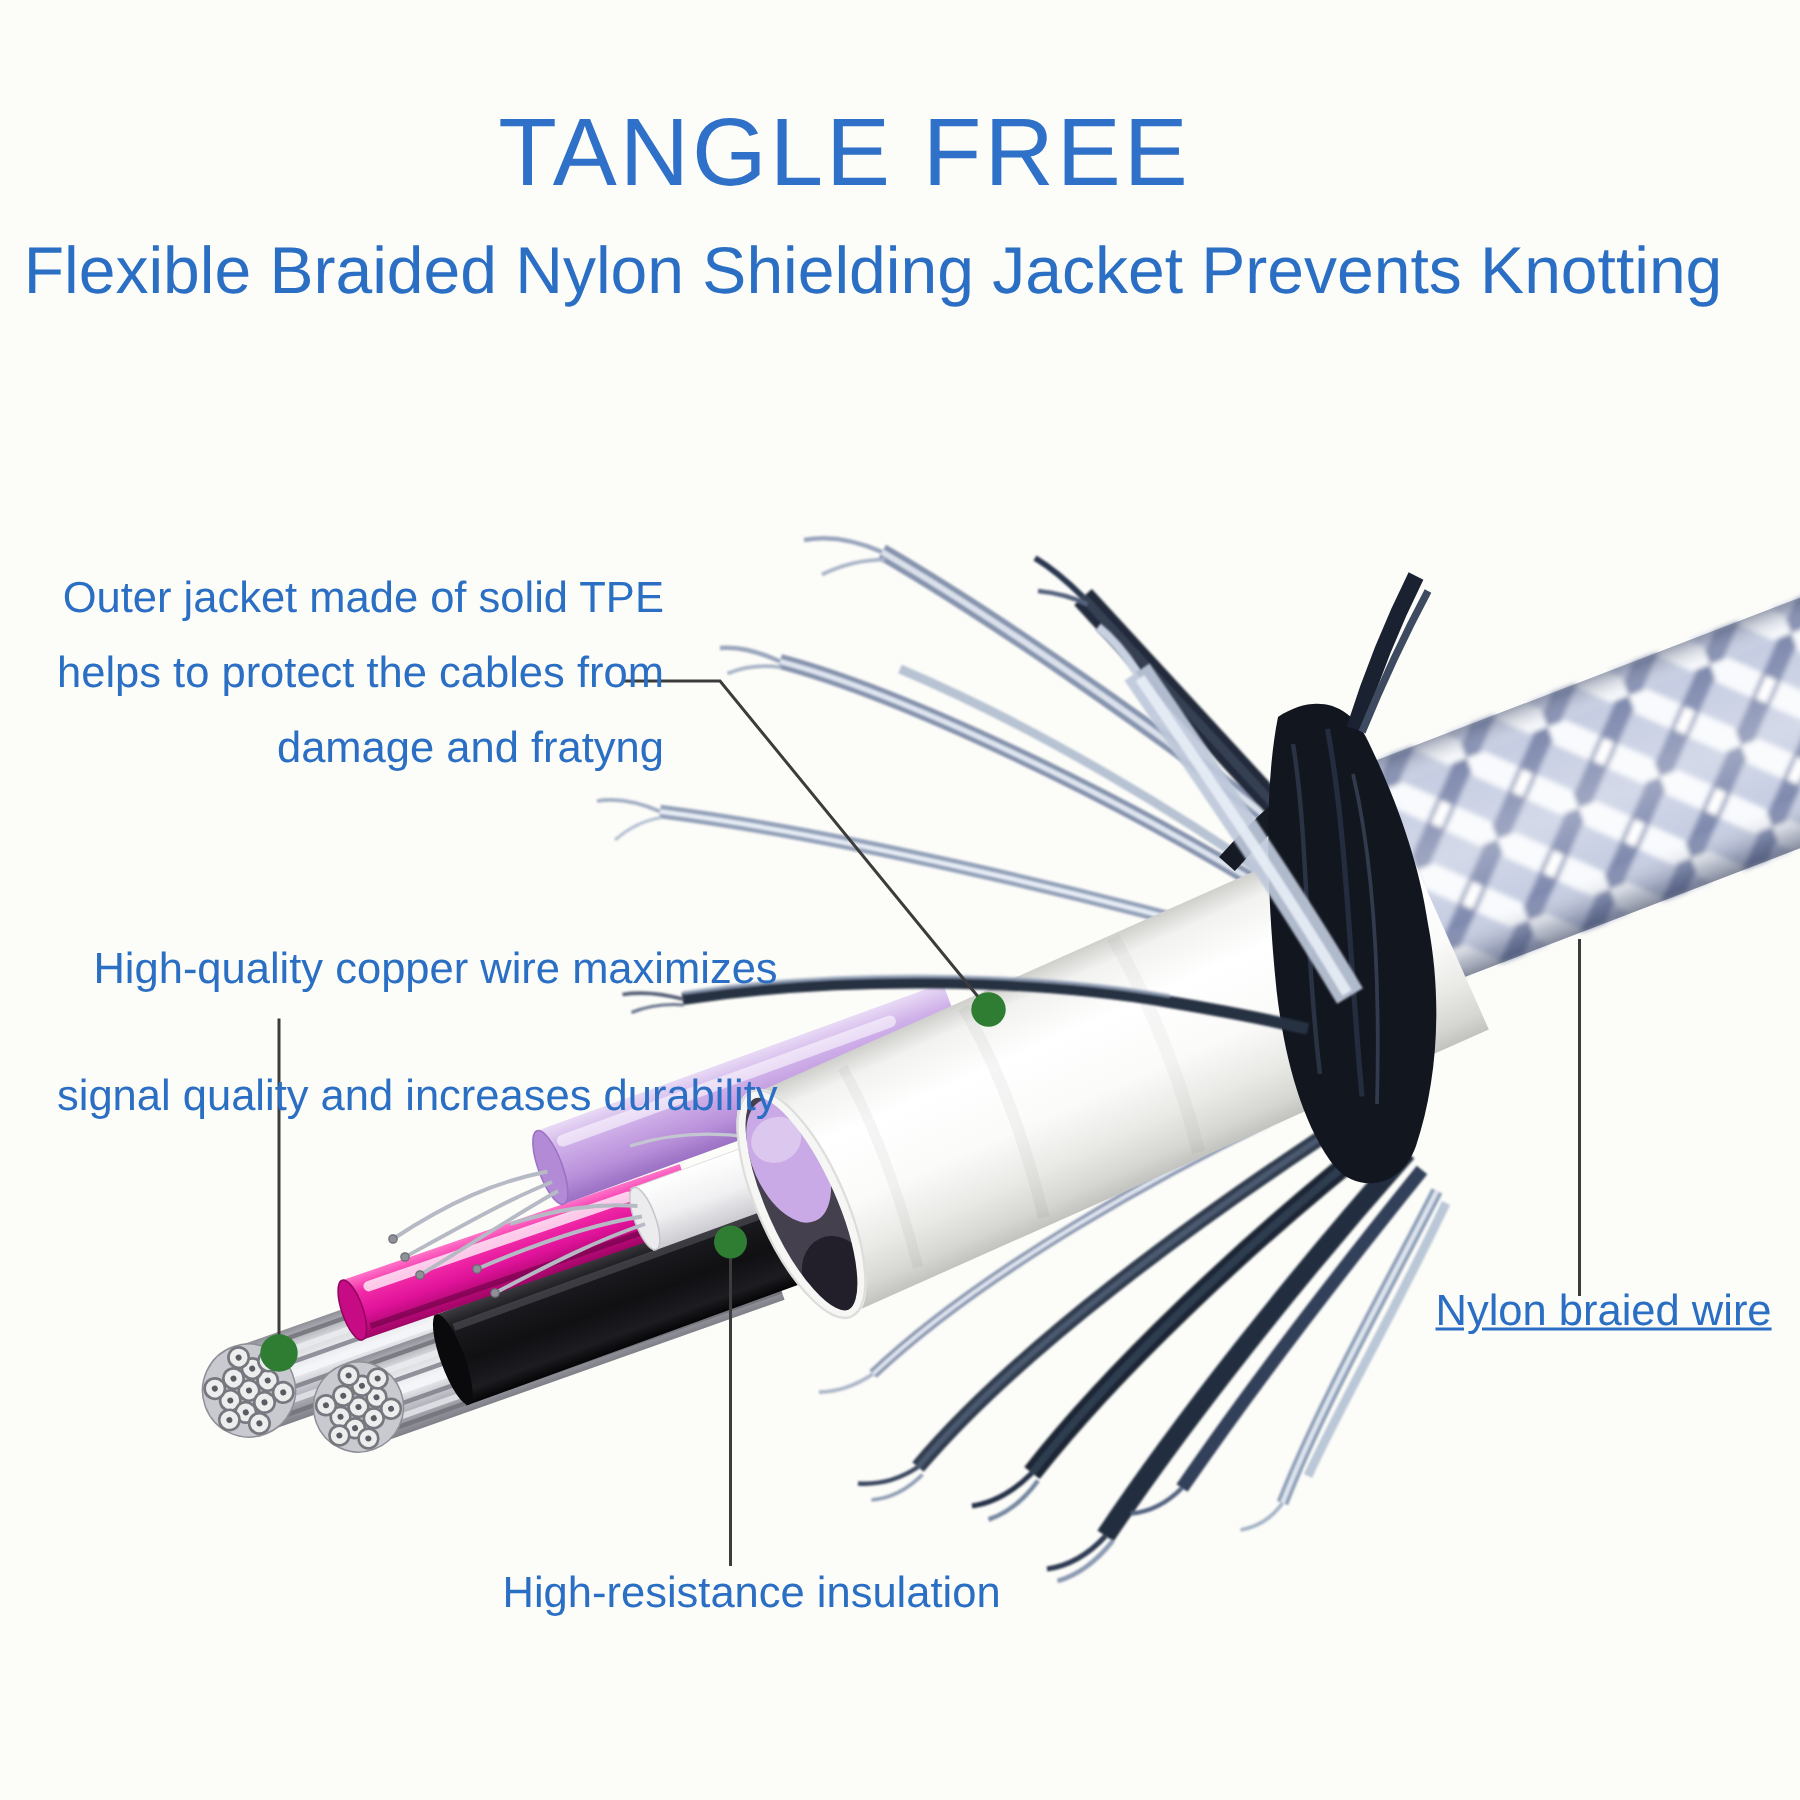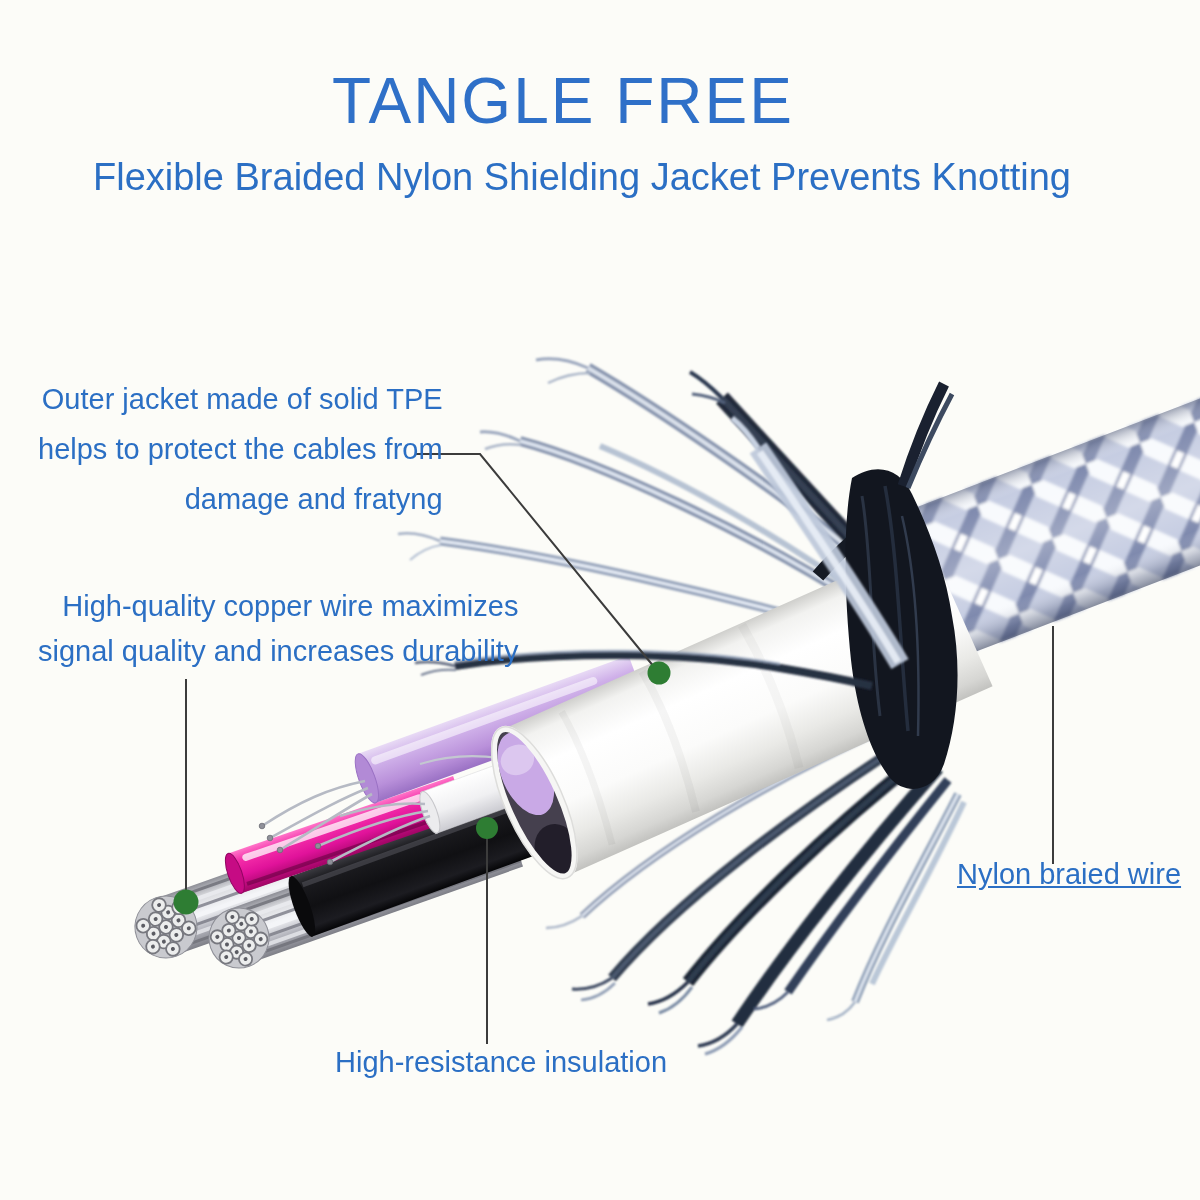--- a/index.html
+++ b/index.html
@@ -3,26 +3,26 @@
 <meta charset="utf-8">
 <style>
   html,body{margin:0;padding:0;}
   body{width:1200px;height:1200px;position:relative;overflow:hidden;
        background:#fcfcf8;font-family:"Liberation Sans", sans-serif;}
   .stage{position:absolute;left:0;top:16px;width:1200px;height:1200px;}
   svg.art{position:absolute;left:0;top:0;}
   .title{position:absolute;left:563px;top:48px;transform:translateX(-50%);
          font-size:64px;letter-spacing:2px;color:#2f70c8;white-space:nowrap;font-weight:400;}
   .subtitle{position:absolute;left:582px;top:140px;transform:translateX(-50%);
-            font-size:38px;color:#2b6fc4;white-space:nowrap;font-weight:400;}
+            font-size:44px;color:#2b6fc4;white-space:nowrap;font-weight:400;}
   .lab{position:absolute;color:#2b6fc4;font-size:29px;white-space:nowrap;font-weight:400;}
   .lab div{height:50px;line-height:50px;text-align:right;}
   .lab-outer{left:38px;top:358px;}
   .lab-copper{left:38px;top:568px;}
-  .lab-copper div{height:45px;line-height:45px;}
+  .lab-copper div{height:45px;line-height:45px;margin-top:40px;}
   .lab-insulation{left:335px;top:1024px;}
   .lab-insulation div{height:44px;line-height:44px;}
   .lab-nylon{left:957px;top:840px;}
   .lab-nylon div{height:36px;line-height:36px;text-decoration:underline;}
 </style>
 </head>
 <body>
 
 <div class="stage">
 

